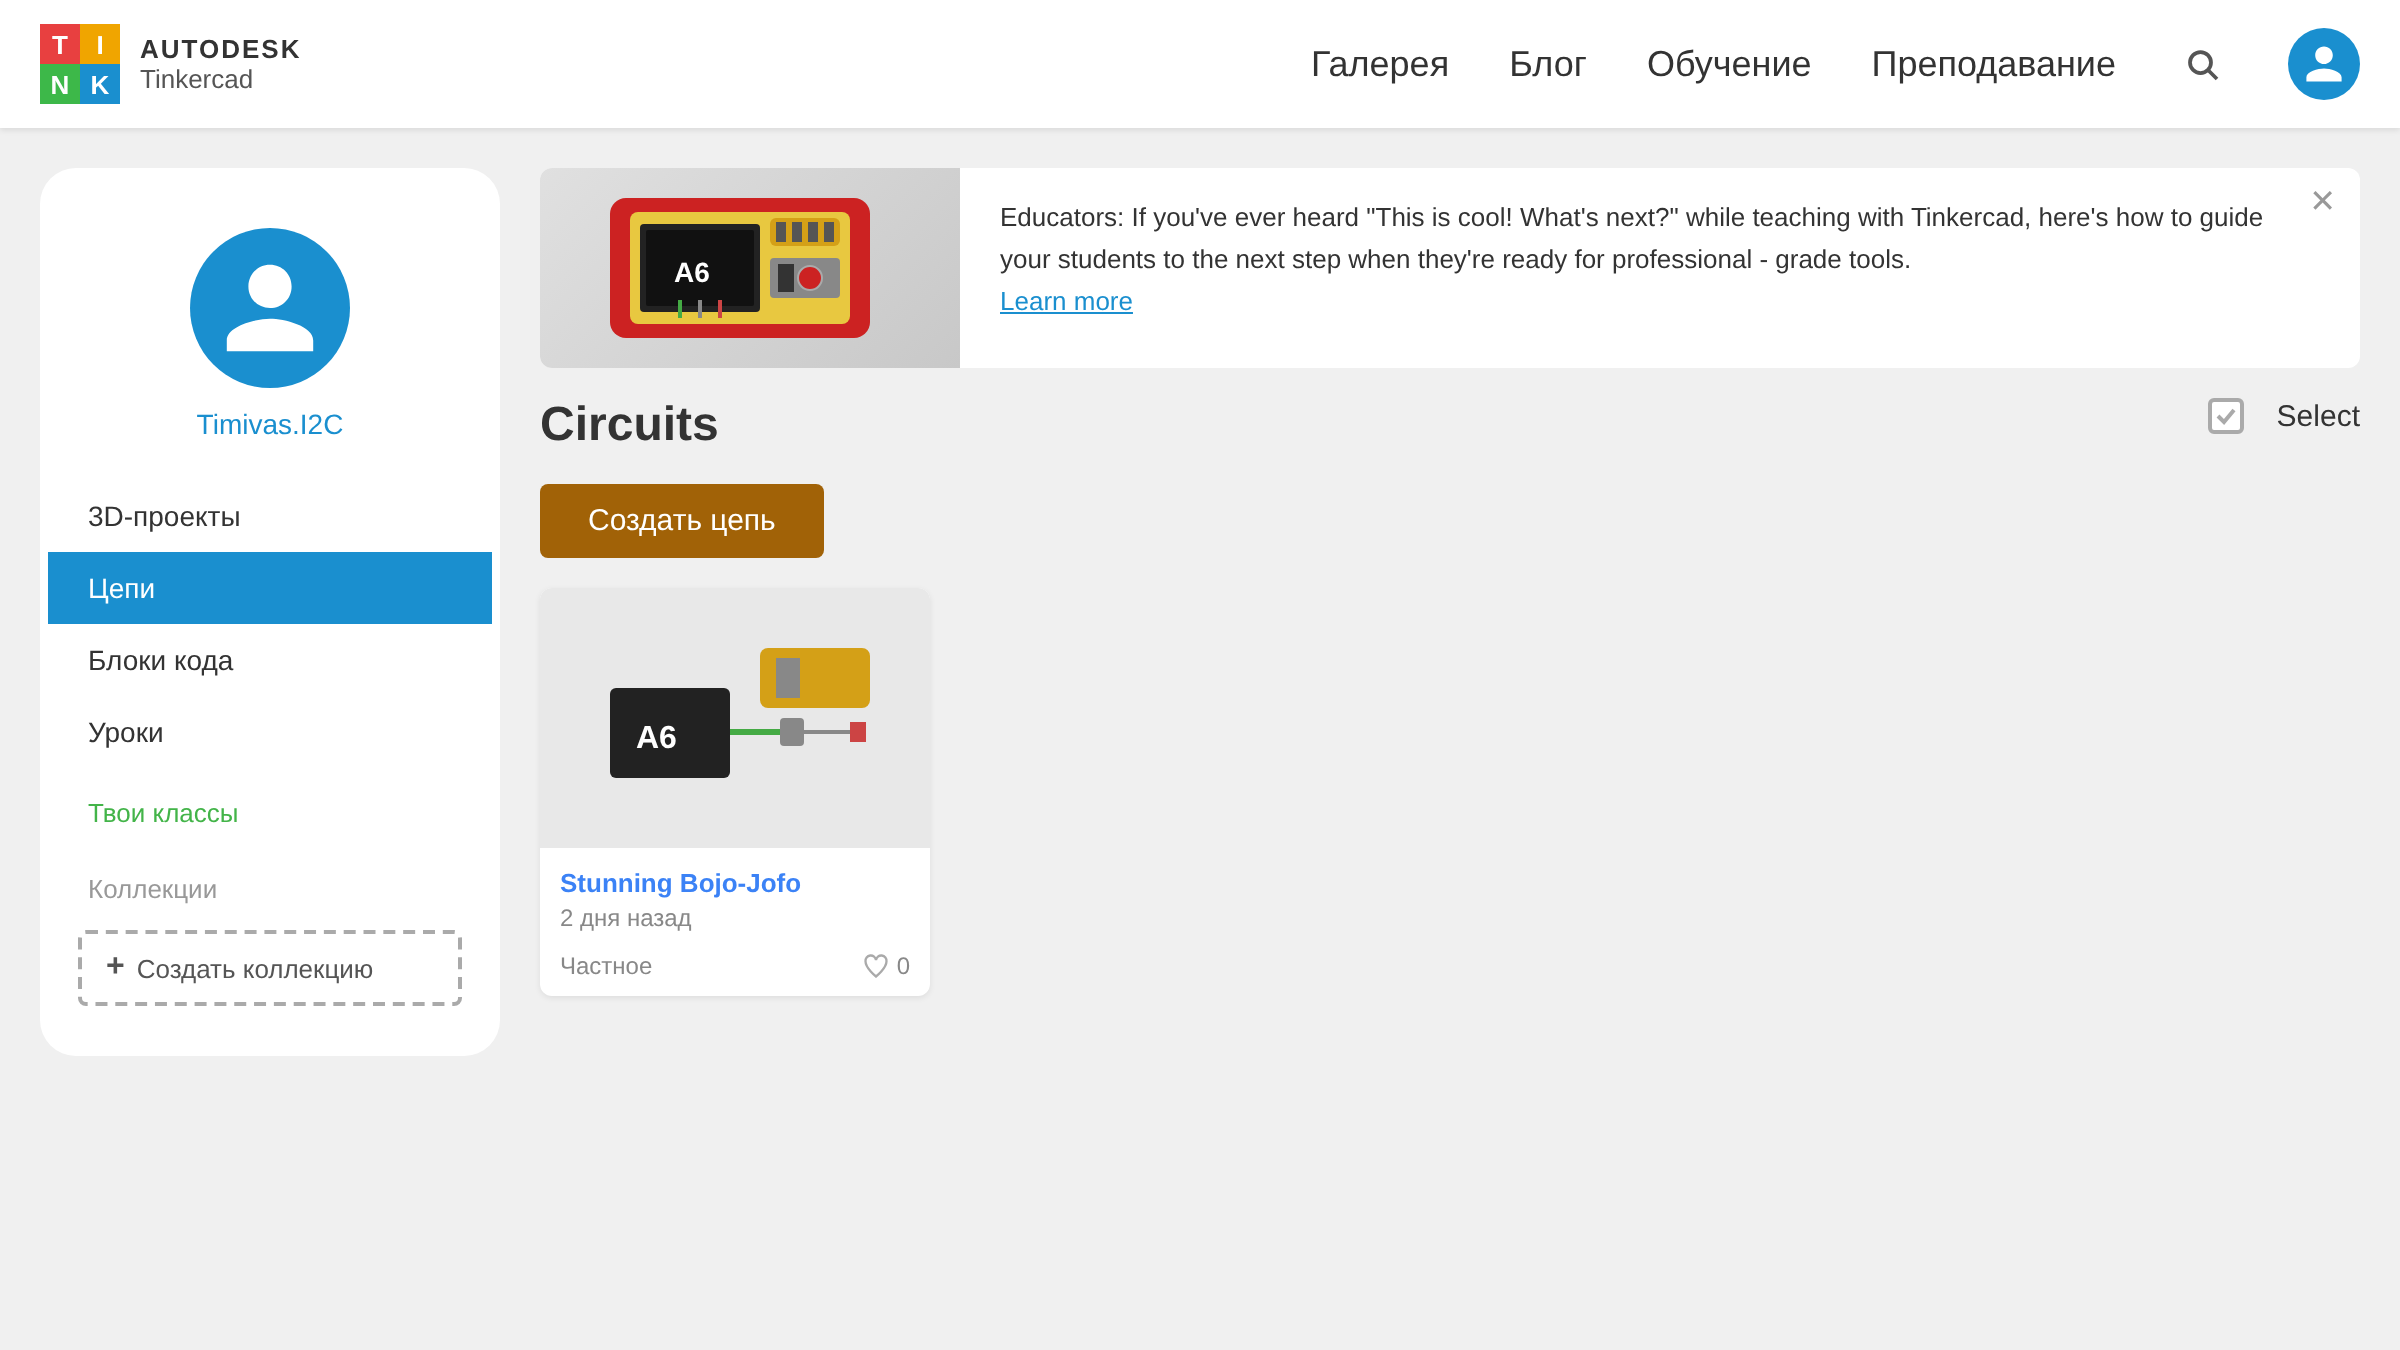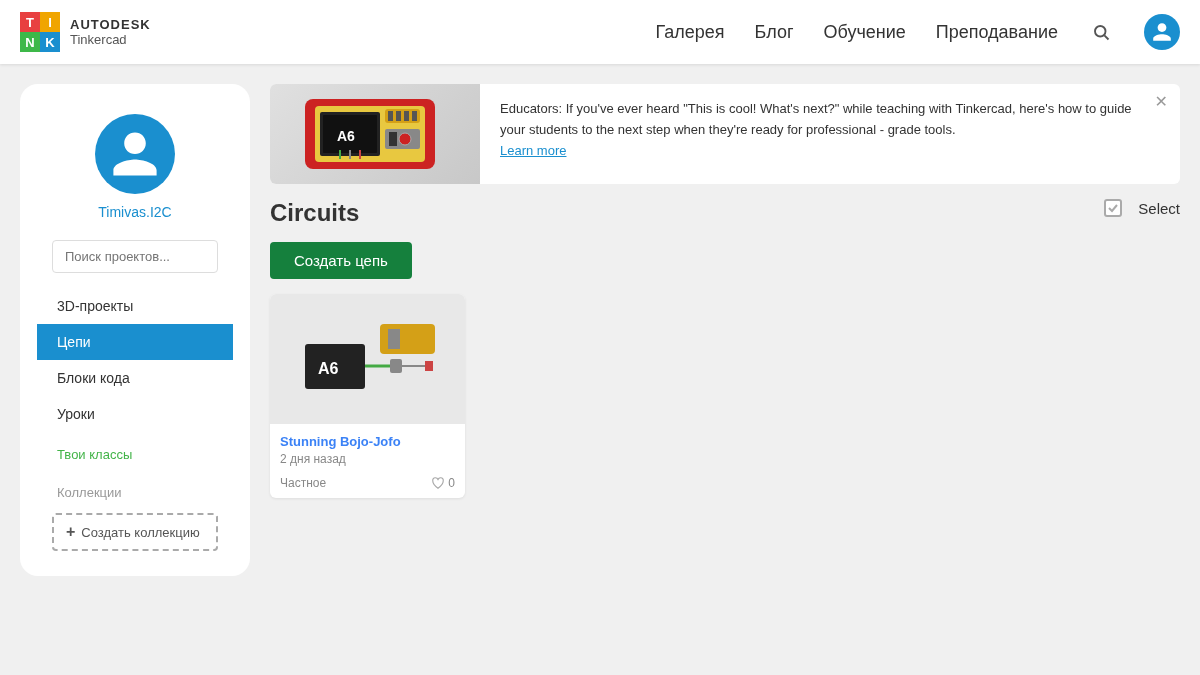--- a/index.html
+++ b/index.html
@@ -77,21 +77,21 @@
       max-width: 1200px;
       margin: 0 auto;
     }
 
     
     .sidebar {
       background: #fff;
       border-radius: 18px;
       width: 230px;
       min-width: 230px;
-      padding: 20px 17px;
+      padding: 20px 4px;
       height: fit-content;
     }
     .sidebar-avatar-section {
       display: flex;
       flex-direction: column;
       align-items: center;
       padding: 10px 20px 20px;
     }
     .avatar-circle {
       width: 80px;
@@ -237,21 +237,21 @@
       justify-content: center;
       cursor: pointer;
     }
     .select-label {
       font-size: 15px;
       color: #333;
       cursor: pointer;
     }
 
     .create-btn {
-      background: #15803d;
+      background: #a16207;
       color: #fff;
       border: none;
       border-radius: 4px;
       padding: 10px 24px;
       font-size: 15px;
       cursor: pointer;
       width: fit-content;
     }
 
     
@@ -349,21 +349,20 @@
   <aside class="sidebar">
     <div class="sidebar-avatar-section">
       <div class="avatar-circle">
         <svg viewBox="0 0 24 24">
           <path d="M12 12c2.7 0 4.8-2.1 4.8-4.8S14.7 2.4 12 2.4 7.2 4.5 7.2 7.2 9.3 12 12 12zm0 2.4c-3.2 0-9.6 1.6-9.6 4.8v2.4h19.2v-2.4c0-3.2-6.4-4.8-9.6-4.8z"></path>
         </svg>
       </div>
       <span class="username">Timivas.I2C</span>
     </div>
 
-    <input class="search-box" type="text" placeholder="Поиск проектов..." style="">
 
     <ul class="nav-list">
       <li>3D-проекты</li>
       <li class="active">Цепи</li>
       <li>Блоки кода</li>
       <li>Уроки</li>
     </ul>
 
     <div class="sidebar-section-label">Твои классы</div>
 

